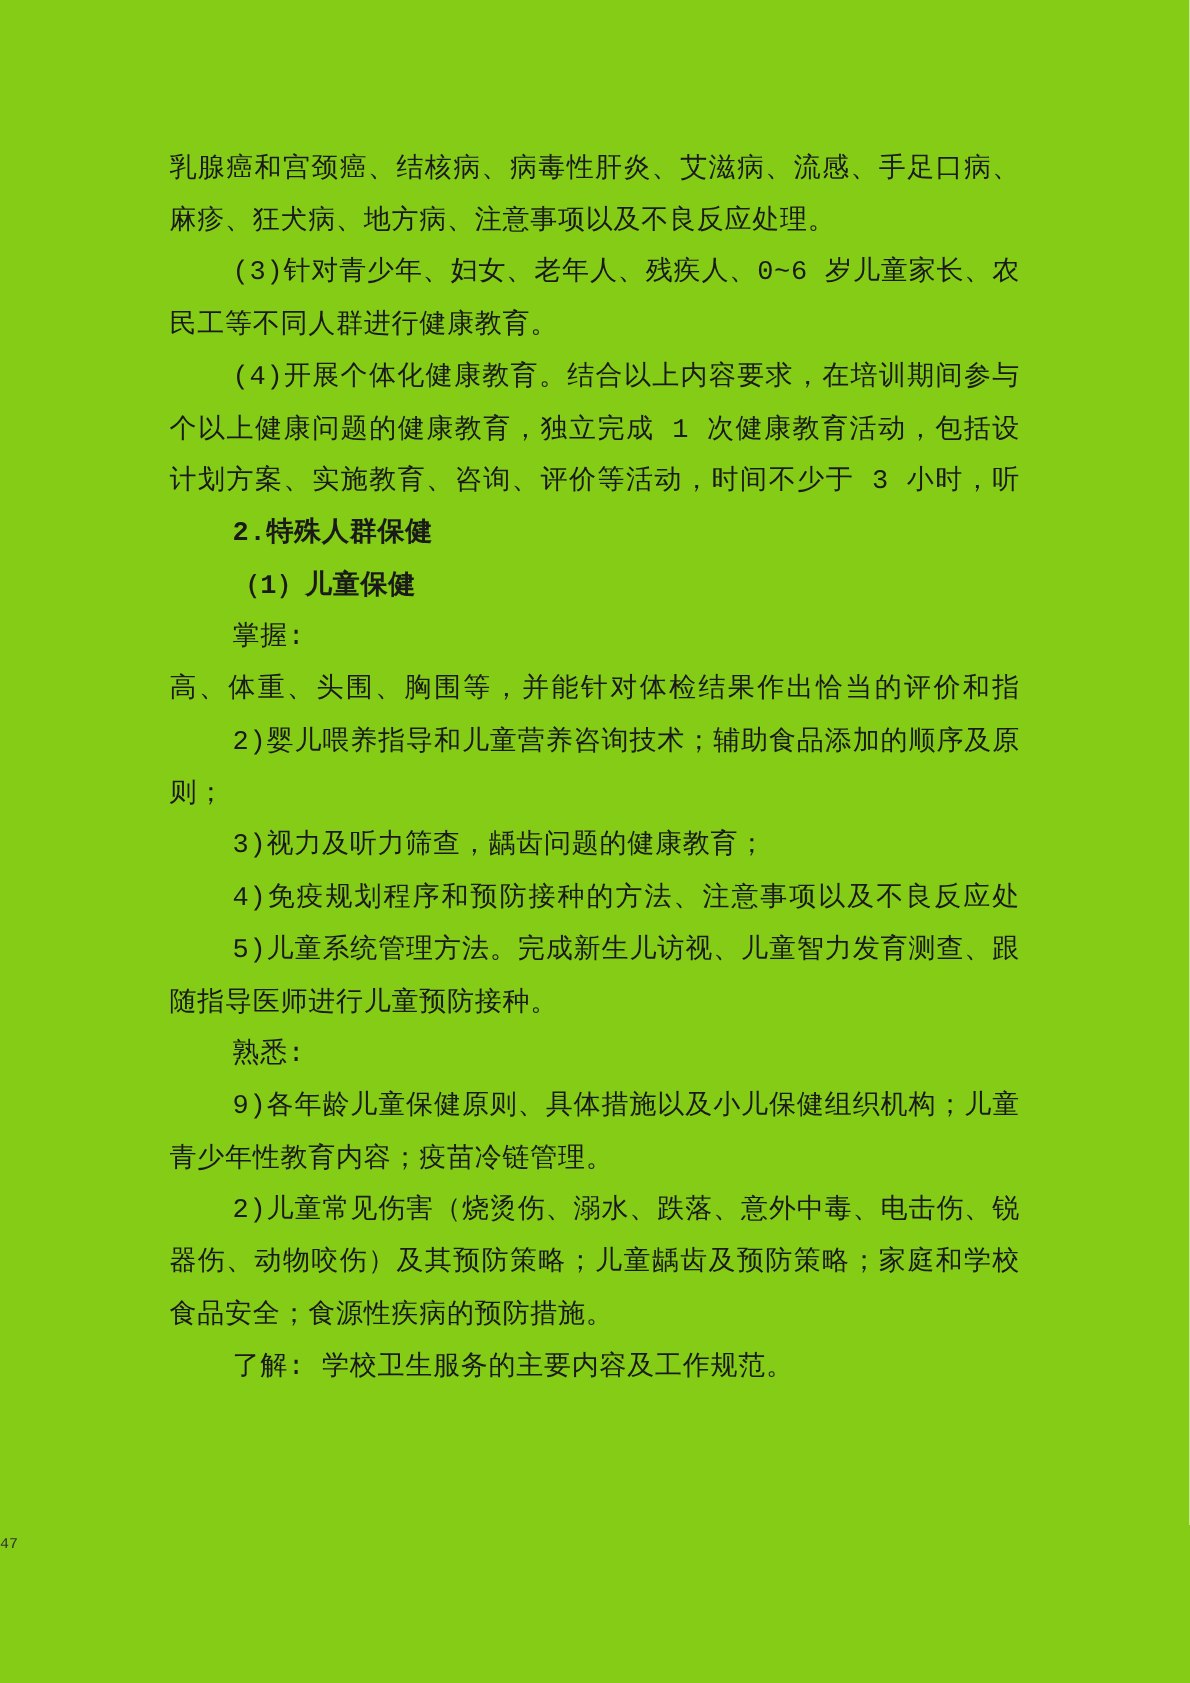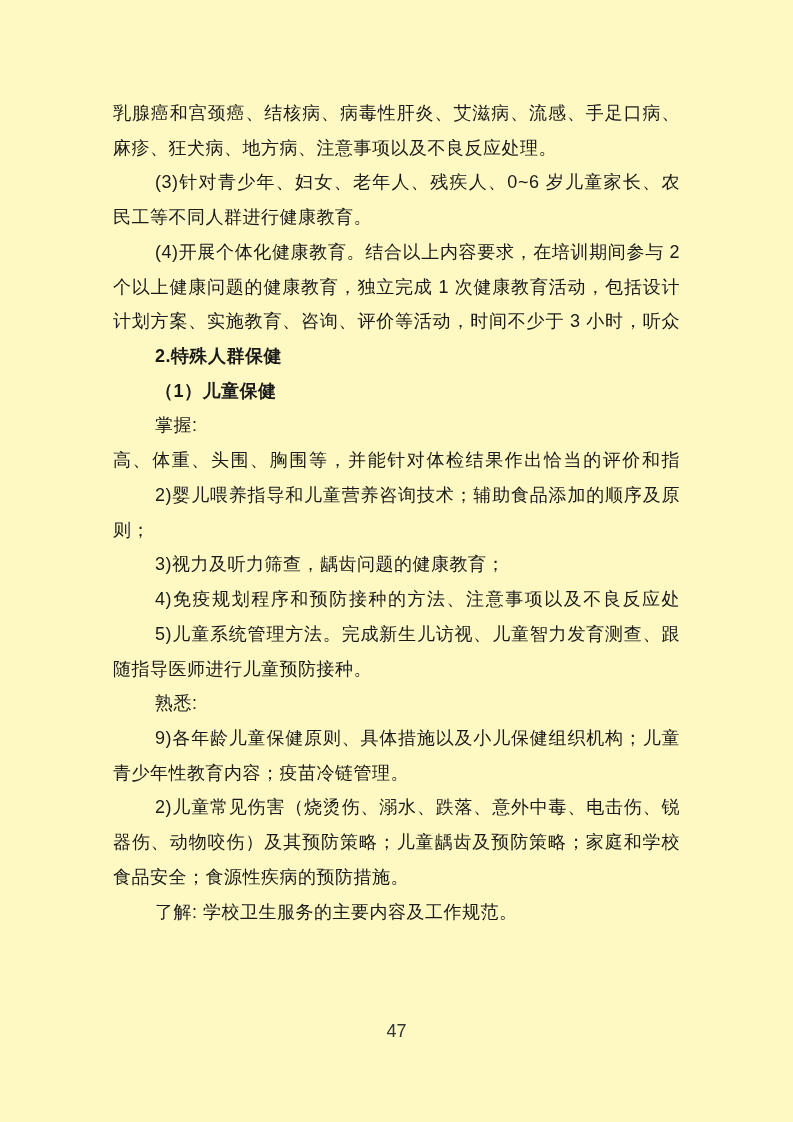--- a/index.html
+++ b/index.html
@@ -5,22 +5,22 @@
   html, body {
     margin: 0;
     padding: 0;
     background: #ffffff;
   }
   .page {
     position: relative;
     width: 793px;
     height: 1122px;
     margin: 0 auto;
-    background: #fef9c3;
-    font-family: Liberation Sans, sans-serif;
+    background: #84cc16;
+    font-family: Liberation Mono, monospace;
     color: #1a1a1a;
     overflow: hidden;
   }
   .content {
     position: absolute;
     left: 113px;
     top: 96px;
     width: 567px;
     font-size: 18px;
   }
@@ -39,22 +39,22 @@
     text-indent: 42px;
   }
   .line.bold {
     font-weight: bold;
   }
   .page-number {
     position: absolute;
     top: 1020px;
     left: 0;
     width: 100%;
-    text-align: center;
-    font-size: 18px;
+    text-align: left;
+    font-size: 10px;
     line-height: 22px;
     color: #333333;
   }
 </style>
 </head>
 <body>
 
 <div class="page">
   <div class="content">
 

